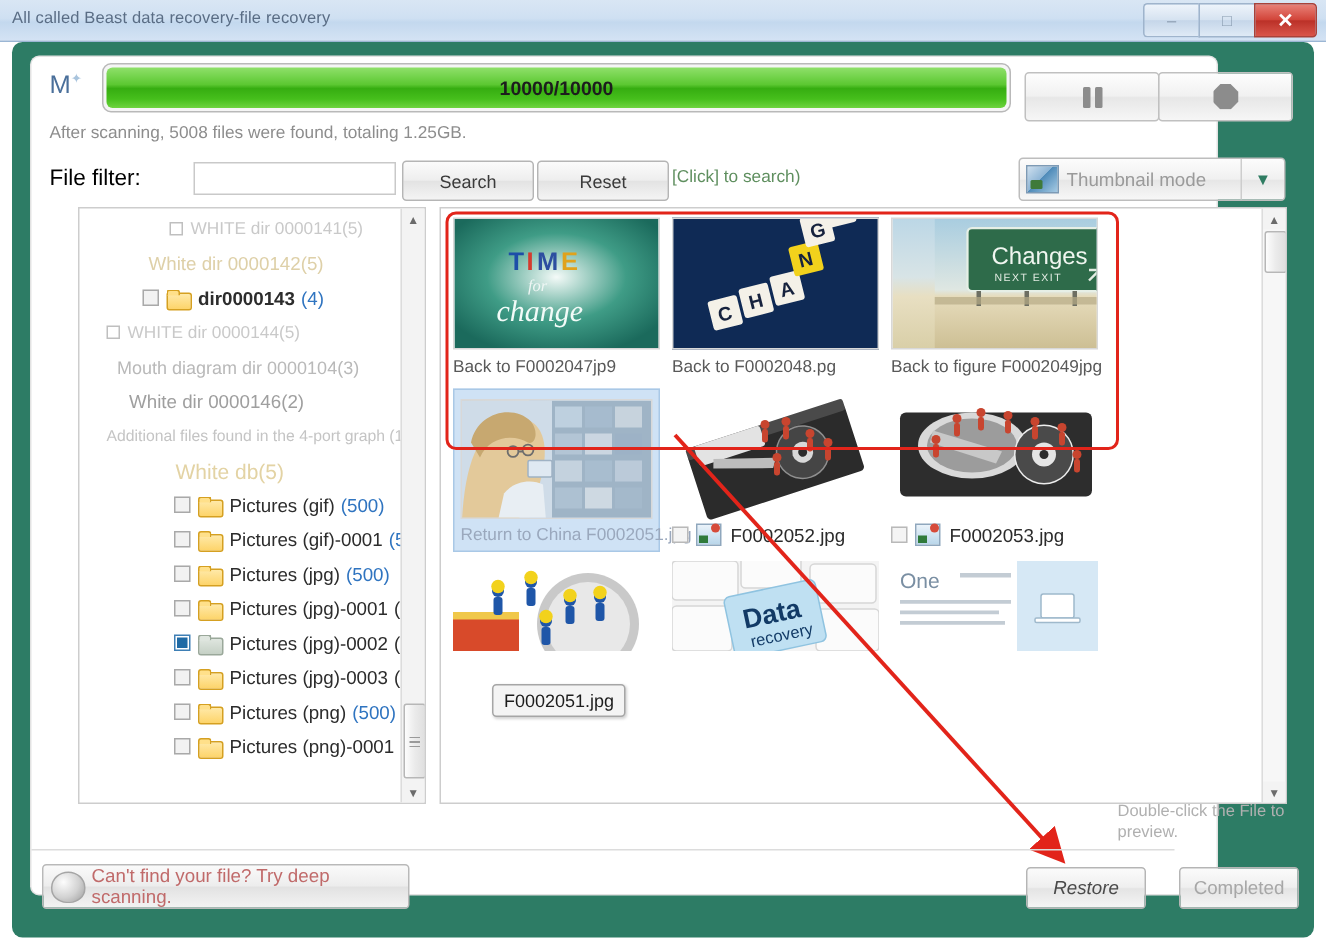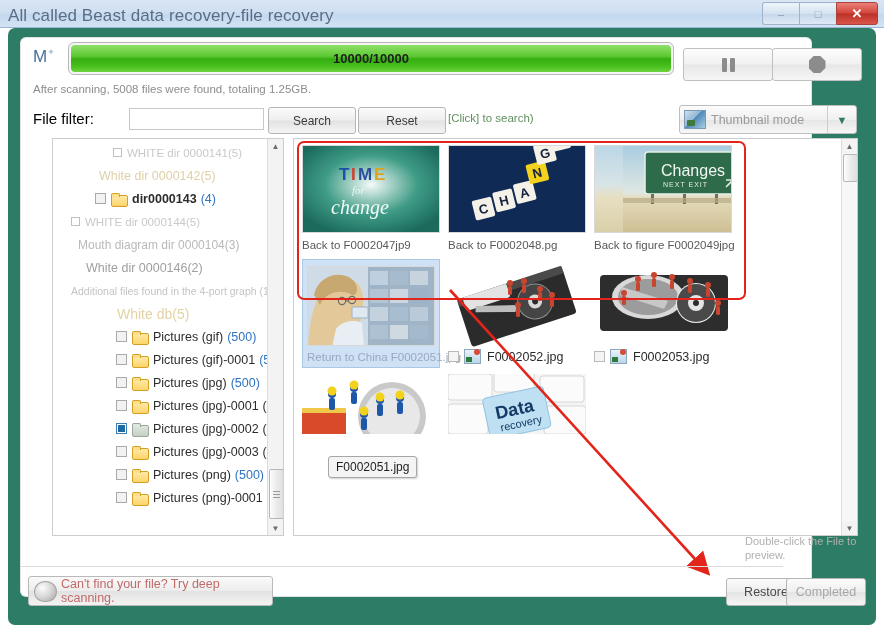--- a/index.html
+++ b/index.html
@@ -10,21 +10,21 @@
   }
   .app{position:relative;width:884px;height:633px;}
 
   
   .titlebar{
     position:absolute;left:0;top:0;width:884px;height:27px;
     background:linear-gradient(180deg,#d9e6f4 0%,#cfe0f2 45%,#c3d8ee 55%,#d4e3f4 100%);
     border-bottom:1px solid #9bb6d4;
   }
   .titlebar-text{
-    position:absolute;left:8px;top:6px;font-size:17px;color:#5a6d85;
+    position:absolute;left:8px;top:6px;font-size:11px;color:#5a6d85;
     white-space:nowrap;letter-spacing:.1px;
   }
   .winbtns{position:absolute;right:6px;top:2px;display:flex;height:21px;}
   .winbtn{
     width:36px;height:21px;border:1px solid #9fb4cc;border-right:none;
     background:linear-gradient(180deg,#eef4fb 0%,#d5e2f0 50%,#c5d6e9 51%,#dfeaf6 100%);
     display:flex;align-items:center;justify-content:center;
     font-size:11px;color:#8a9cb0;
   }
   .winbtn.close{
@@ -255,21 +255,21 @@
     border:1px solid #a5a5a5;
   }
   .deep-text{font-size:12.5px;color:#c06a6a;}
   .btn-bottom{
     position:absolute;top:578px;height:26px;width:78px;
     border:1px solid #b5b5b5;border-radius:3px;
     background:linear-gradient(180deg,#fbfbfb 0%,#efefef 48%,#e4e4e4 52%,#f5f5f5 100%);
     display:flex;align-items:center;justify-content:center;
     font-size:12.5px;color:#555;
   }
-  .btn-restore{left:726px;color:#4a4a4a;}
+  .btn-restore{left:684px;color:#4a4a4a;font-style:italic;}
   .btn-completed{left:786px;color:#a7a7a7;}
 </style>
 </head>
 <body>
 
 <div class="app">
 
   <div class="titlebar">
     <div class="titlebar-text">All called Beast data recovery-file recovery</div>
     <div class="winbtns">
@@ -661,20 +661,39 @@
               </g>
               <g transform="rotate(-12 68 40)">
                 <rect x="38" y="18" width="62" height="42" rx="4" fill="#bfe0f2" stroke="#8fc3e0"></rect>
                 <text x="48" y="41" font-family="Liberation Sans, sans-serif" font-size="18" font-weight="bold" fill="#123a66">Data</text>
                 <text x="50" y="54" font-family="Liberation Sans, sans-serif" font-size="11" fill="#123a66">recovery</text>
               </g>
             </svg>
           </div>
         </div>
 
+        <div class="tcell">
+          <div class="timg art-one" style="height:60px;border:none">
+            <svg width="138" height="60" viewBox="0 0 138 60">
+              <rect width="138" height="60" fill="#ffffff"></rect>
+              <rect x="84" y="0" width="54" height="60" fill="#d6e8f5"></rect>
+              <text x="6" y="18" font-family="Liberation Sans, sans-serif" font-size="14" fill="#7a8fa3">One</text>
+              <g fill="#c3ccd4">
+                <rect x="46" y="8" width="34" height="3"></rect>
+                <rect x="6" y="26" width="74" height="2.5"></rect>
+                <rect x="6" y="33" width="66" height="2.5"></rect>
+                <rect x="6" y="40" width="70" height="2.5"></rect>
+              </g>
+              <g fill="#ffffff" stroke="#9fb9cc">
+                <rect x="100" y="22" width="22" height="16" rx="1.5"></rect>
+                <rect x="96" y="38" width="30" height="3" rx="1"></rect>
+              </g>
+            </svg>
+          </div>
+        </div>
 
       </div>
 
     </div>
 
     <div class="thumb-scroll">
       <div class="sb-arrow">▲</div>
       <div class="tree-thumb" style="top:15px;height:26px"></div>
       <div class="sb-arrow bot">▼</div>
     </div>

